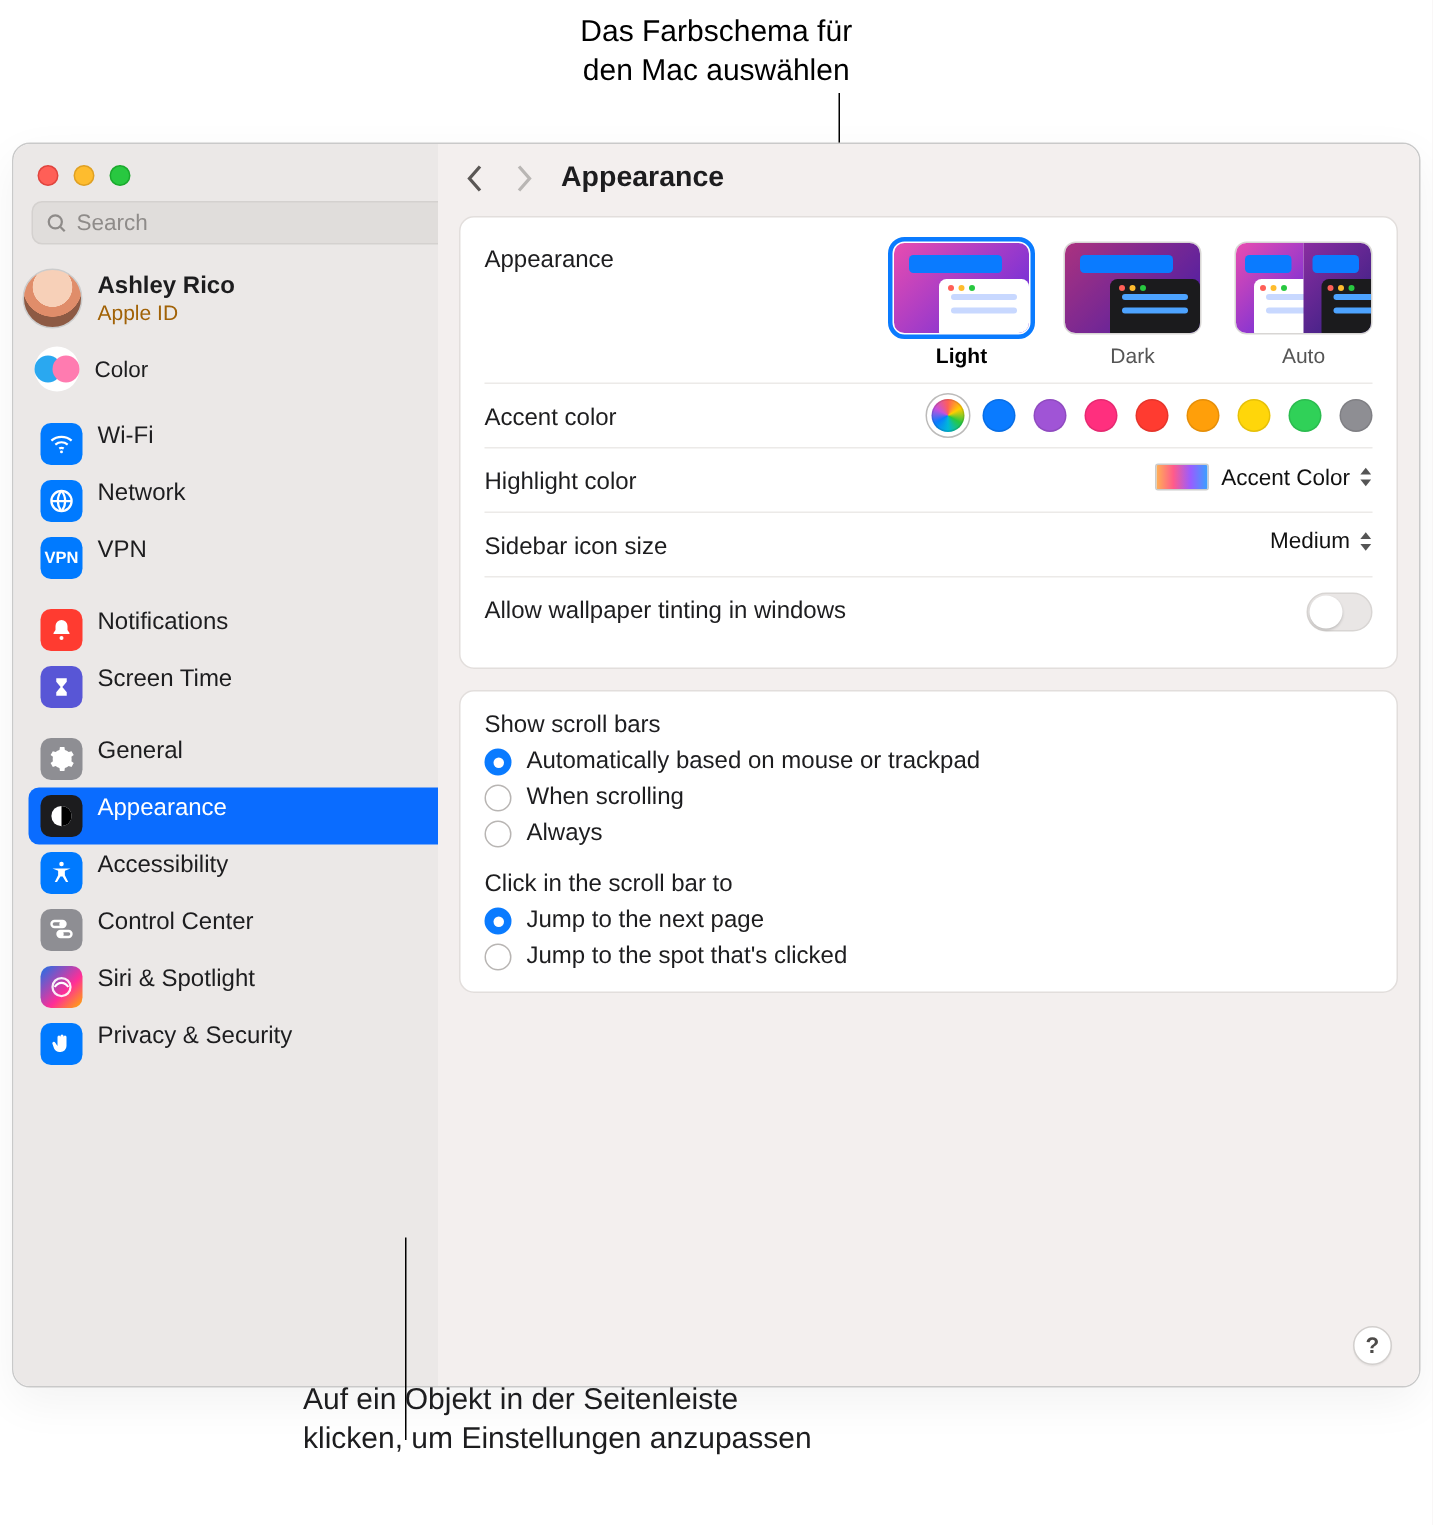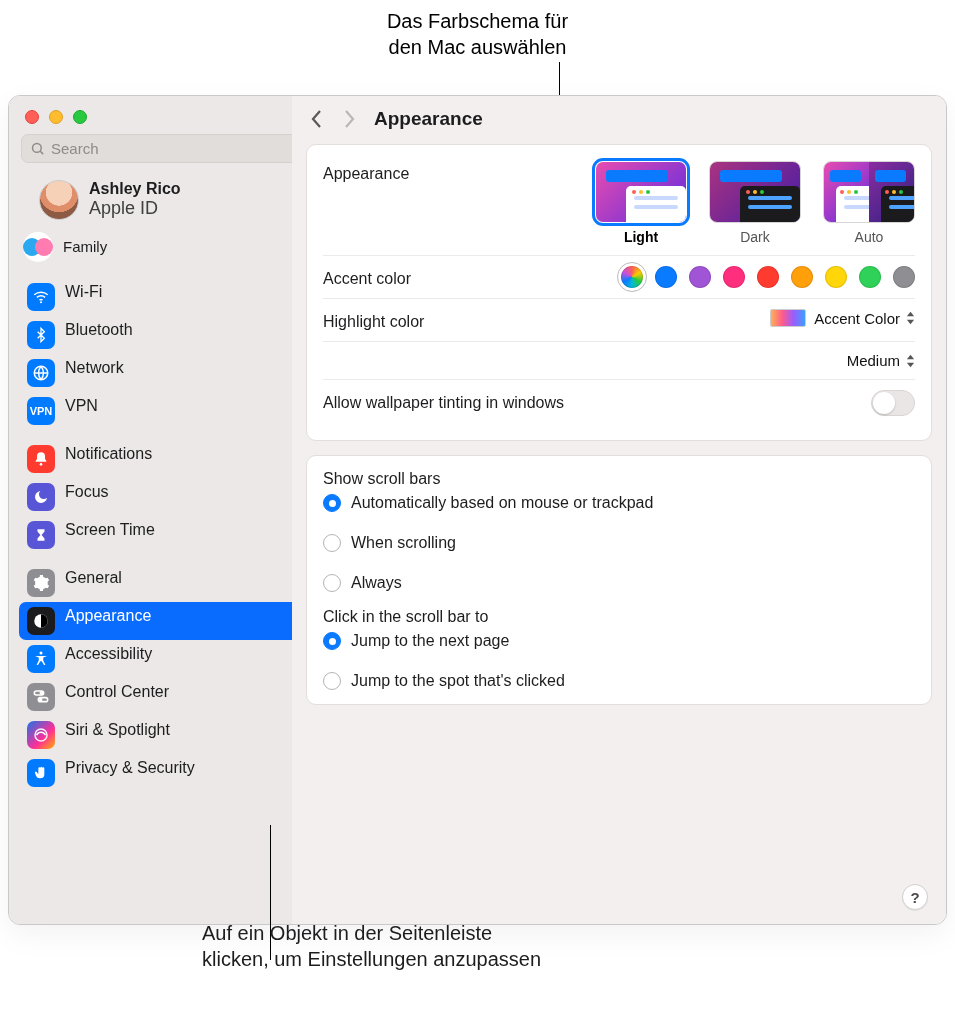--- a/index.html
+++ b/index.html
@@ -81,32 +81,32 @@
   border-radius: 7px;
   padding: 5px 8px;
   gap: 6px;
   color: #8e8b89;
 }
 .search svg { flex: none; }
 .search span { font-size: 15px; }
 
 .account {
   display: flex;
-  align-items: flex-end;
+  align-items: center;
   gap: 10px;
-  padding: 6px 30px;
+  padding: 6px 6px;
 }
 .avatar-lg {
   width: 40px; height: 40px; border-radius: 50%;
   background: radial-gradient(circle at 50% 30%, #f7d0b8 0 40%, #e08d6a 41% 60%, #8d5a44 61% 100%);
   border: 1px solid #ccc;
 }
 .account .acc-text { display:flex; flex-direction:column; line-height:1.2; }
 .account .acc-name { font-weight:600; font-size: 16px; }
-.account .acc-sub  { font-size: 18px; color: #404040; }
+.account .acc-sub  { font-size: 14px; color: #a16207; }
 
 .family {
   display:flex; align-items:center; gap:10px;
   padding: 6px 14px 10px;
 }
 .family-icon {
   width: 30px; height:30px; border-radius:50%;
   position:relative;
   background: #fff;
 }
@@ -254,21 +254,21 @@
 
 
 .toggle{
   width:44px; height:26px; border-radius:13px; background:#e9e6e5;
   border:1px solid #d8d5d3; position:relative; margin-left:auto;
 }
 .toggle .knob{ position:absolute; width:22px; height:22px; border-radius:50%;
   background:#fff; left:1px; top:1px; box-shadow:0 1px 2px rgba(0,0,0,.2);}
 
 
-.radio-group{ display:flex; flex-direction:column; gap:22px; margin-top:6px;}
+.radio-group{ display:flex; flex-direction:column; gap:6px; margin-top:6px;}
 .radio{ display:flex; align-items:center; gap:10px; font-size:16px;}
 .radio .rb{ width:18px; height:18px; border-radius:50%; border:1px solid #b8b5b3; background:#fff;
   display:flex; align-items:center; justify-content:center;}
 .radio .rb.sel{ background:#0a7bff; border-color:#0a7bff;}
 .radio .rb.sel::after{content:""; width:7px; height:7px; border-radius:50%; background:#fff;}
 .group-heading{ font-size:16px; }
 
 
 .help {
   position:absolute; right:18px; bottom:14px;
@@ -316,45 +316,37 @@
 
     <div class="account">
       <div class="avatar-lg"></div>
       <div class="acc-text">
         <span class="acc-name">Ashley Rico</span>
         <span class="acc-sub">Apple ID</span>
       </div>
     </div>
     <div class="family">
       <div class="family-icon"></div>
-      <span class="label">Family</span>
+      <span class="label">Color</span>
     </div>
 
     <div class="sidebar-section">
         <div class="sidebar-item">
           <span class="icon bg-blue">
             <svg width="18" height="18" viewBox="0 0 24 24" fill="none" stroke="white" stroke-width="2">
               <path d="M3 9a14 14 0 0 1 18 0"></path>
               <path d="M6.5 12.5a9 9 0 0 1 11 0"></path>
               <path d="M10 16a4 4 0 0 1 4 0"></path>
               <circle cx="12" cy="19" r="1.3" fill="white" stroke="none"></circle>
             </svg>
           </span>
           <span class="label">Wi-Fi</span>
         </div>
         <div class="sidebar-item">
           <span class="icon bg-blue">
-            <svg width="16" height="18" viewBox="0 0 24 24" fill="none" stroke="white" stroke-width="2">
-              <path d="M7 7l10 10-5 5V2l5 5L7 17"></path>
-            </svg>
-          </span>
-          <span class="label">Bluetooth</span>
-        </div>
-        <div class="sidebar-item">
-          <span class="icon bg-blue">
             <svg width="18" height="18" viewBox="0 0 24 24" fill="none" stroke="white" stroke-width="2">
               <circle cx="12" cy="12" r="9"></circle>
               <path d="M3 12h18"></path>
               <path d="M12 3a14 14 0 0 1 0 18"></path>
               <path d="M12 3a14 14 0 0 0 0 18"></path>
             </svg>
           </span>
           <span class="label">Network</span>
         </div>
         <div class="sidebar-item">
@@ -366,28 +358,20 @@
       </div>
     <div class="sidebar-section">
         <div class="sidebar-item">
           <span class="icon bg-red">
             <svg width="16" height="18" viewBox="0 0 24 24" fill="white">
               <path d="M12 2a6 6 0 0 0-6 6v4l-2 3v1h16v-1l-2-3V8a6 6 0 0 0-6-6z"></path>
               <circle cx="12" cy="20" r="2"></circle>
             </svg>
           </span>
           <span class="label">Notifications</span>
-        </div>
-        <div class="sidebar-item">
-          <span class="icon bg-purple">
-            <svg width="16" height="16" viewBox="0 0 24 24" fill="white">
-              <path d="M21 13A9 9 0 1 1 11 3a7 7 0 0 0 10 10z"></path>
-            </svg>
-          </span>
-          <span class="label">Focus</span>
         </div>
         <div class="sidebar-item">
           <span class="icon bg-purple">
             <svg width="14" height="18" viewBox="0 0 24 24" fill="white">
               <path d="M6 2h12v4l-5 6 5 6v4H6v-4l5-6-5-6V2z"></path>
             </svg>
           </span>
           <span class="label">Screen Time</span>
         </div>
       </div>
@@ -562,20 +546,21 @@
                 </svg>
               <svg viewBox="0 0 10 6" fill="currentColor">
                   <path d="M5 6 L1 1 H9 Z"></path>
                 </svg>
             </span>
           </div>
         </div>
       </div>
 
       <div class="row">
+        <div class="row-label">Sidebar icon size</div>
         <div class="row-right">
           <div class="select">
             <span>Medium</span>
             <span class="chev">
               <svg viewBox="0 0 10 6" fill="currentColor">
                   <path d="M5 0 L9 5 H1 Z"></path>
                 </svg>
               <svg viewBox="0 0 10 6" fill="currentColor">
                   <path d="M5 6 L1 1 H9 Z"></path>
                 </svg>

